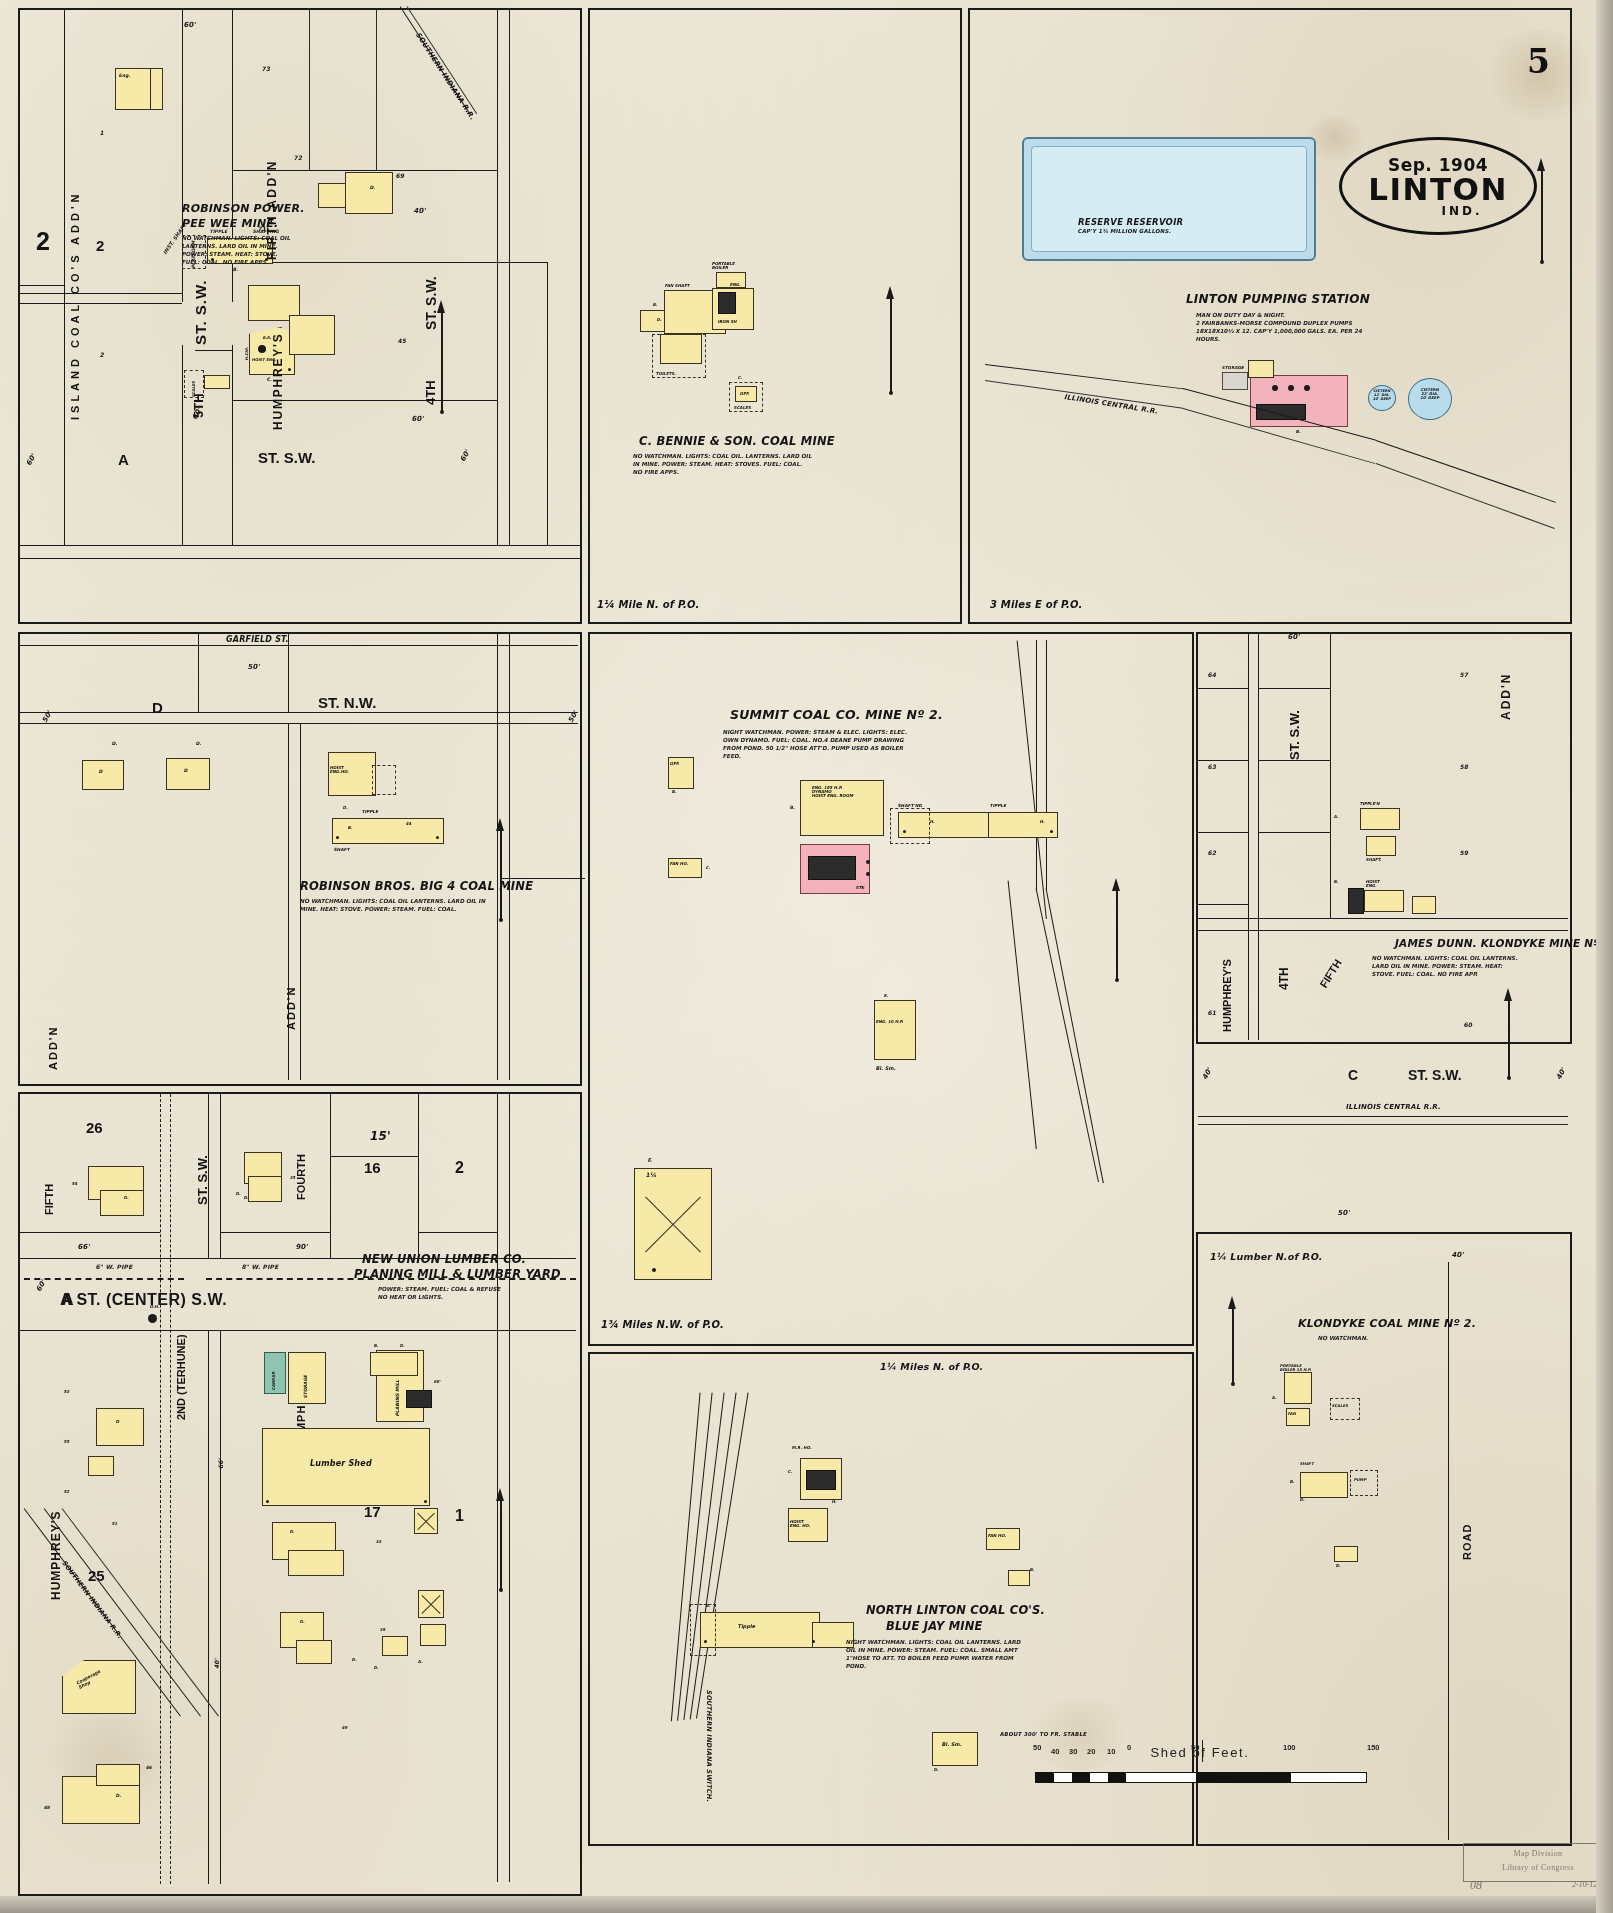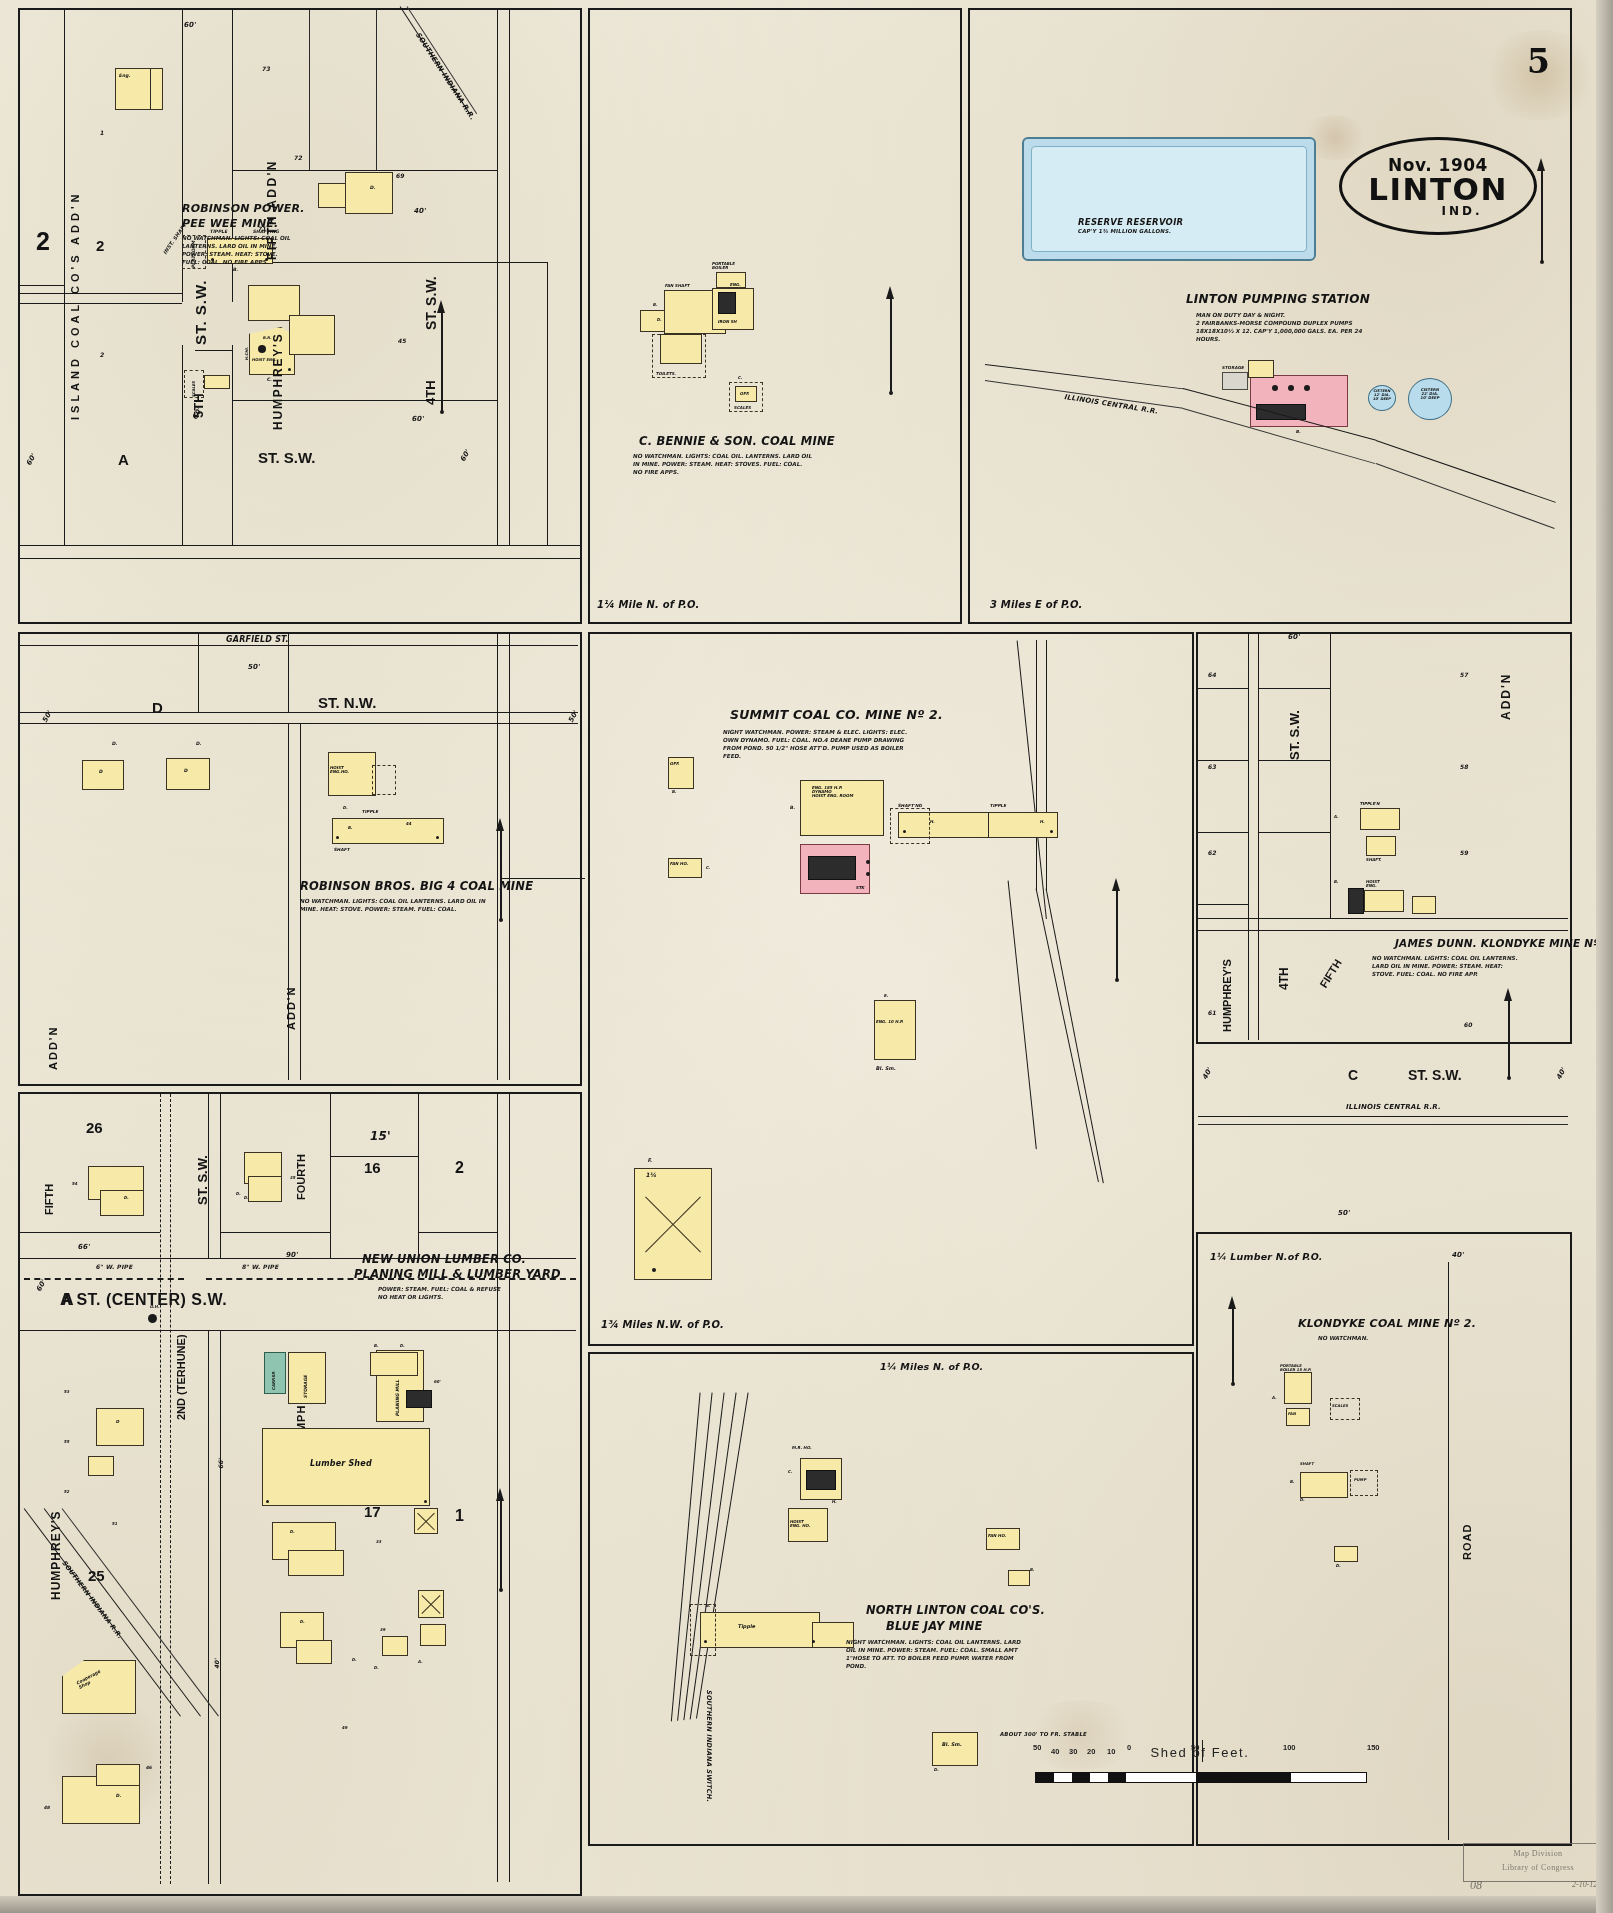--- a/index.html
+++ b/index.html
@@ -89,21 +89,21 @@
   <div id="paper-tone"></div>
 
   <div class="stain" style="left:1480px;top:30px;width:120px;height:90px;background:radial-gradient(circle,rgba(170,140,95,.30),rgba(0,0,0,0) 70%);"></div>
   <div class="stain" style="left:1300px;top:115px;width:70px;height:45px;background:radial-gradient(circle,rgba(160,120,80,.22),rgba(0,0,0,0) 70%);"></div>
   <div class="stain" style="left:40px;top:1700px;width:140px;height:120px;background:radial-gradient(circle,rgba(165,135,95,.18),rgba(0,0,0,0) 70%);"></div>
   <div class="stain" style="left:1020px;top:1700px;width:120px;height:70px;background:radial-gradient(circle,rgba(165,135,95,.16),rgba(0,0,0,0) 70%);"></div>
 
   <div id="pageno" style="left:1527px;top:42px;">5</div>
 
   <div id="cartouche" style="left:1339px;top:137px;">
-    <div id="cart-date">Nov. 1904</div>
+    <div id="cart-date">Sep. 1904</div>
     <div id="cart-city">LINTON</div>
     <div id="cart-state">IND.</div>
   </div>
 
   <div class="panel" style="left:18px;top:8px;width:560px;height:612px;"></div>
 
   <div class="vline" style="left:64px;top:10px;height:535px;"></div>
   <div class="vline" style="left:182px;top:10px;height:292px;"></div>
   <div class="vline" style="left:232px;top:10px;height:292px;"></div>
   <div class="vline" style="left:182px;top:345px;height:200px;"></div>
@@ -526,21 +526,21 @@
   <div class="bldg" style="left:88px;top:1166px;width:56px;height:34px;"></div>
   <div class="bldg" style="left:100px;top:1190px;width:44px;height:26px;"></div>
   <div class="t xtiny hand" style="left:72px;top:1182px;font-size:4px;">54</div>
   <div class="t xtiny hand" style="left:124px;top:1196px;font-size:4px;">D.</div>
   <div class="bldg" style="left:244px;top:1152px;width:38px;height:32px;"></div>
   <div class="bldg" style="left:248px;top:1176px;width:34px;height:26px;"></div>
   <div class="t xtiny hand" style="left:290px;top:1176px;font-size:4px;">35</div>
   <div class="t xtiny hand" style="left:244px;top:1196px;font-size:4px;">D.</div>
   <div class="t xtiny hand" style="left:236px;top:1192px;font-size:4px;">D.</div>
   <div class="t hand" style="left:78px;top:1244px;font-size:7px;">66'</div>
-  <div class="t hand" style="left:286px;top:1244px;font-size:7px;margin-top:8px;">90'</div>
+  <div class="t hand" style="left:296px;top:1244px;font-size:7px;">90'</div>
   <div class="t hand" style="left:36px;top:1282px;font-size:7px;transform:rotate(-60deg);">60'</div>
 
   <div class="t hand" style="left:362px;top:1253px;font-size:11.5px;">NEW UNION LUMBER CO.</div>
   <div class="t hand" style="left:354px;top:1268px;font-size:11.5px;">PLANING MILL &amp; LUMBER YARD</div>
   <div class="t det" style="left:378px;top:1285px;">POWER: STEAM.  FUEL: COAL &amp; REFUSE
 NO HEAT OR LIGHTS.</div>
 
   <div class="bldg green" style="left:264px;top:1352px;width:22px;height:42px;"></div>
   <div class="t xtiny hand rot90" style="left:272px;top:1390px;font-size:4px;">CARP.SP.</div>
   <div class="bldg" style="left:288px;top:1352px;width:38px;height:52px;"></div>

